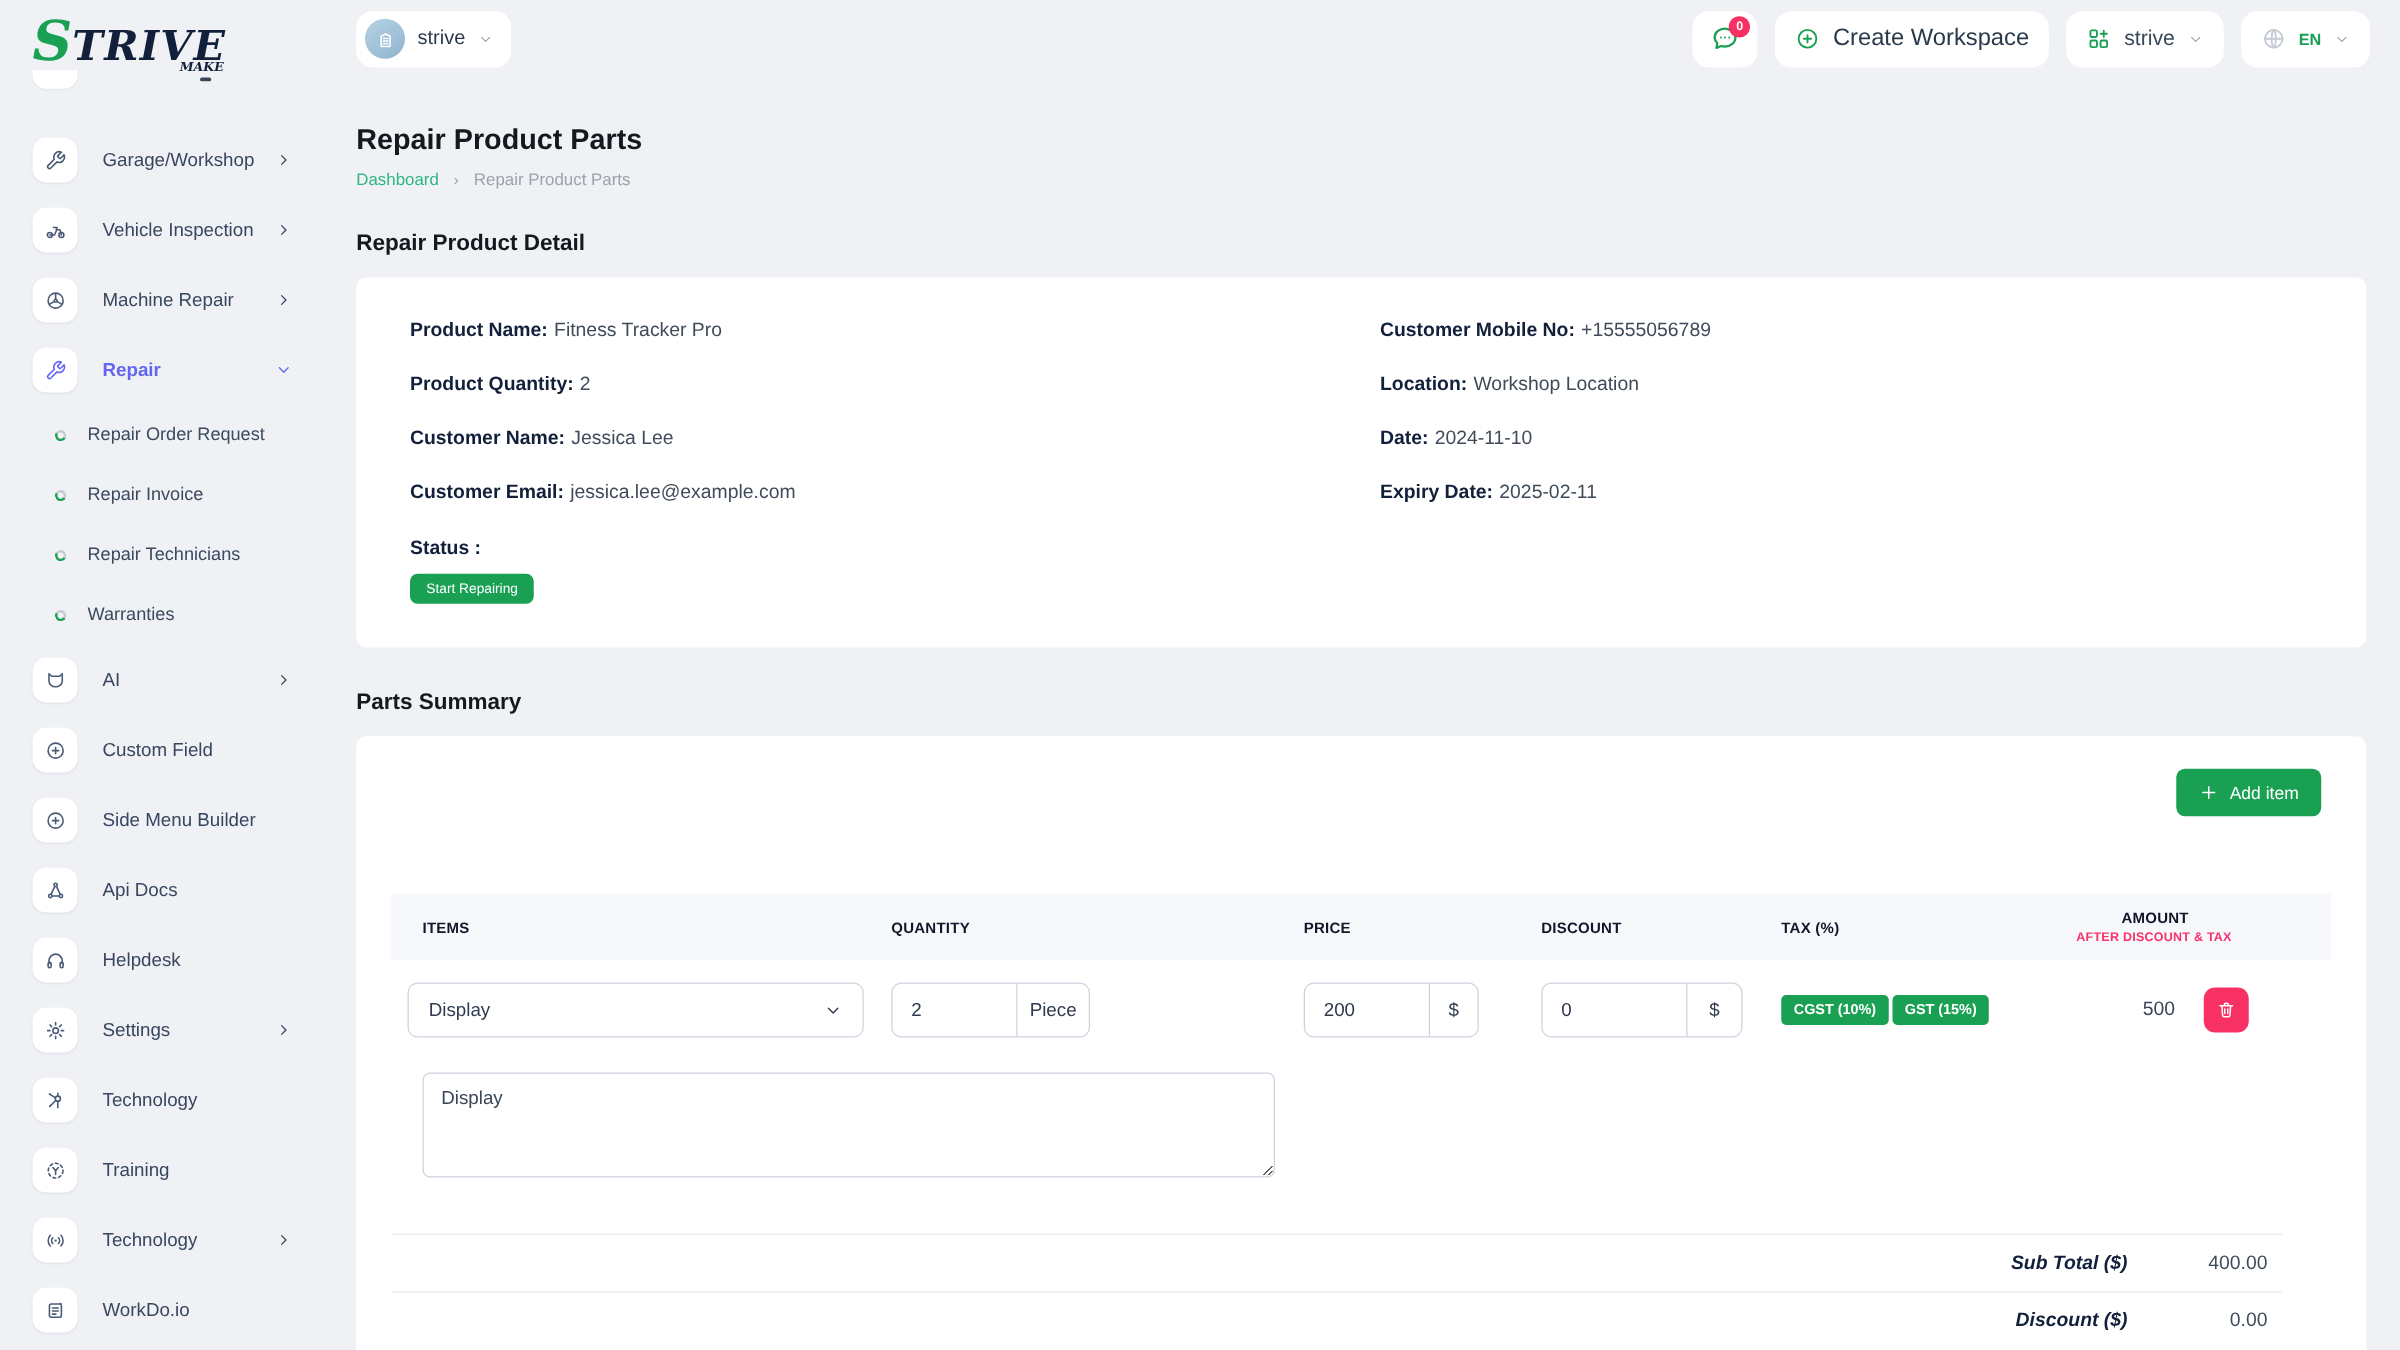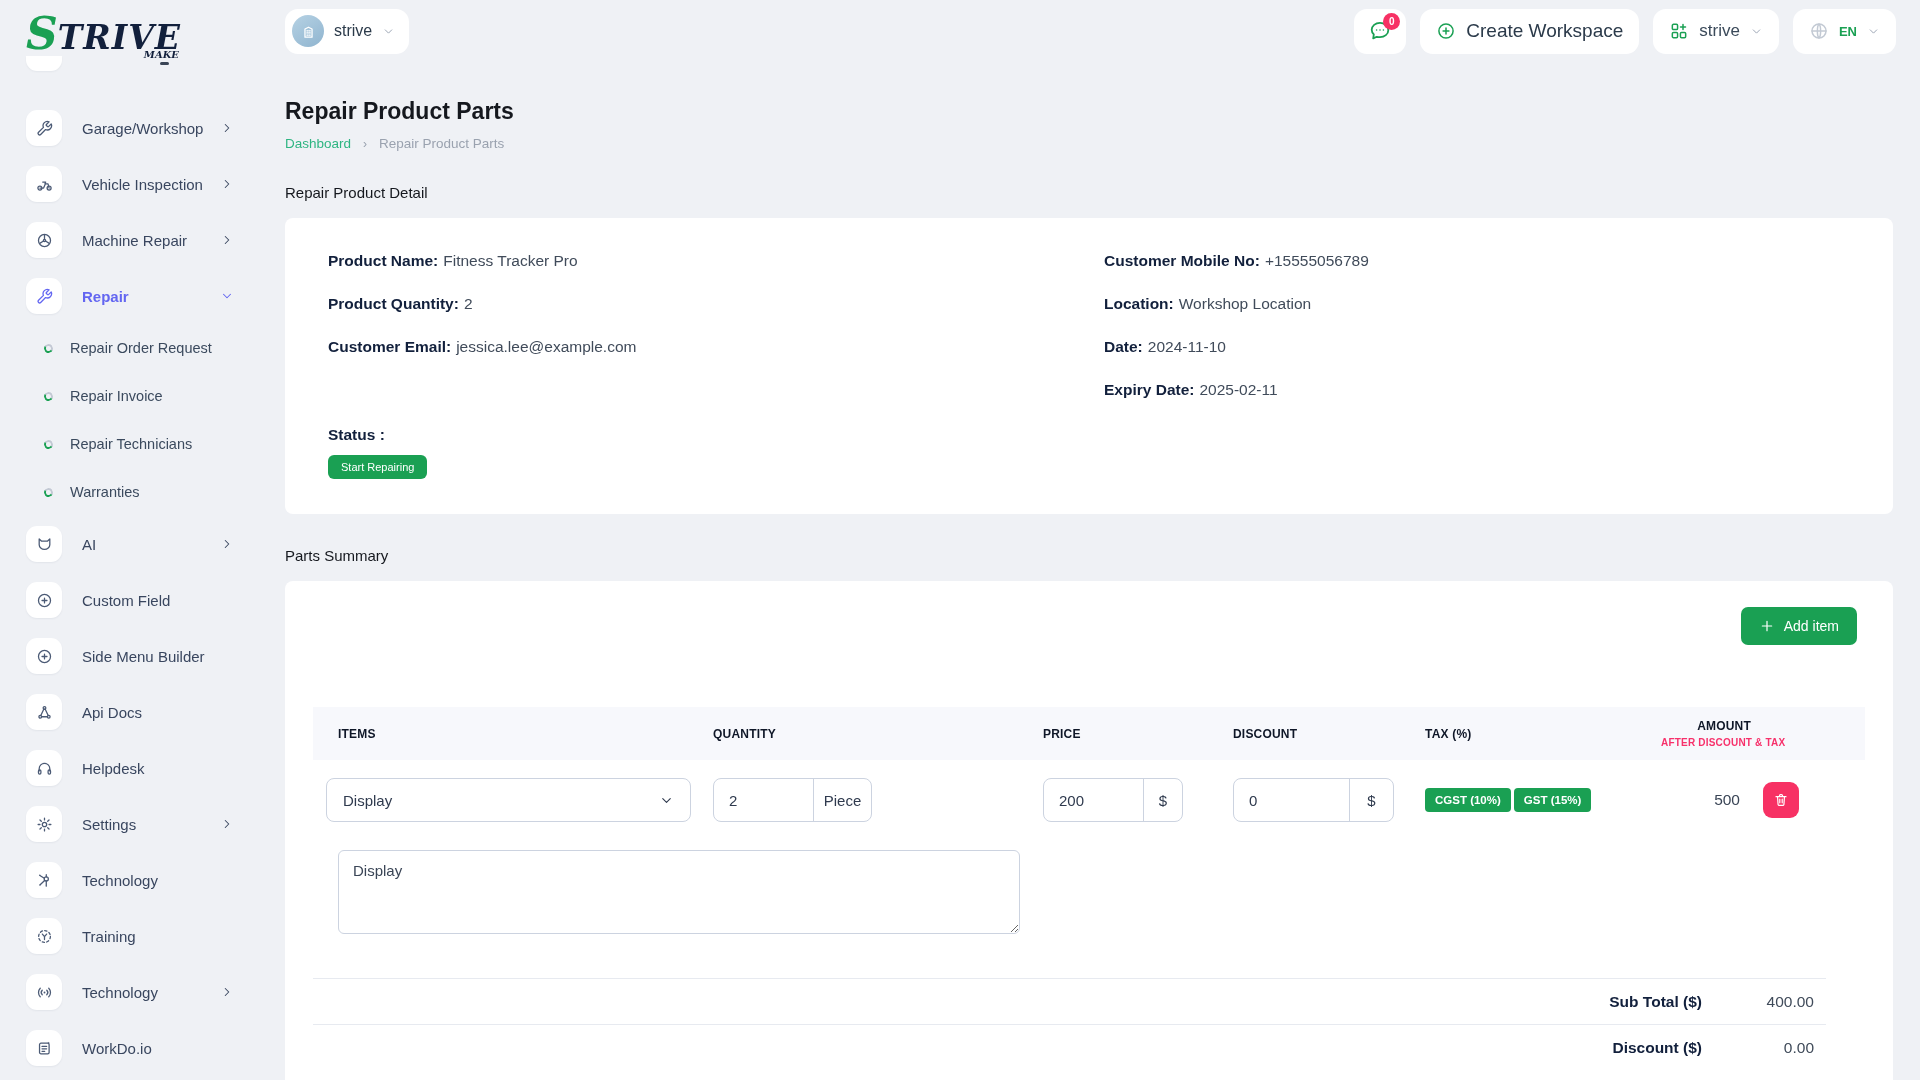--- a/index.html
+++ b/index.html
@@ -57,21 +57,21 @@
   .chip-app-label { font-size:17px; color:#3b4a5a; }
   .lang-label { font-size:13px; font-weight:700; color:#1aa053; }
 
   
   .main { position:absolute; left:285px; top:98px; right:27px; }
   .page-title { font-size:23px; font-weight:700; color:#15181e; margin:0; }
   .breadcrumb { margin-top:11px; font-size:13.5px; display:flex; align-items:flex-end; }
   .bc-root { color:#2eb582; cursor:pointer; }
   .bc-sep { color:#9aa2af; margin:0 12px; font-size:12px; }
   .bc-cur { color:#9aa2af; }
-  .section-heading { font-size:15px; font-weight:400; color:#15181e; margin:33px 0 0; }
+  .section-heading { font-size:18px; font-weight:700; color:#15181e; margin:33px 0 0; }
 
   .card { background:#fff; border-radius:8px; margin-top:17px; }
   .card-detail { padding:32px 43px 28px; min-height:296px; }
   .detail-grid { display:grid; grid-template-columns:1fr 1fr; column-gap:30px; }
   .drow { font-size:15.5px; color:#404b5a; margin-bottom:21px; line-height:22px; }
   .drow b { color:#12203c; margin-right:5px; }
   .status-label { font-size:15.5px; font-weight:700; color:#12203c; margin-top:4px; }
   .btn-status { display:inline-block; margin-top:11px; background:#1aa053; color:#fff; font-size:11px; font-weight:500; border:none; border-radius:6px; padding:6px 13px; cursor:pointer; }
 
   .card-parts { padding:26px 28px 40px; }
@@ -99,21 +99,21 @@
   .tax-cell { display:flex; gap:3px; }
   .tax-badge { background:#1aa053; color:#fff; font-size:11.5px; font-weight:700; border-radius:4px; padding:6px 10px; white-space:nowrap; }
   .amount-cell { text-align:right; padding-right:23px; font-size:15.5px; color:#3a4556; }
   .btn-del { width:36px; height:36px; border:none; border-radius:9px; background:#f73164; color:#fff; display:flex; align-items:center; justify-content:center; cursor:pointer; }
   .btn-del svg { width:16px; height:16px; }
 
   .desc-area { margin-top:28px; margin-left:25px; width:682px; height:84px; border:1px solid #ccd3e0; border-radius:6px; padding:11px 14px; font-size:15px; color:#3a4556; font-family:inherit; resize:both; background:#fff; }
 
   .totals { margin-top:40px; width:1513px; }
   .total-row { display:flex; justify-content:flex-end; align-items:center; height:46px; border-top:1px solid #e7eaf0; font-size:15.5px; }
-  .total-label { font-weight:700; color:#12203c; }
+  .total-label { font-weight:700; color:#12203c;font-style:italic; }
   .total-value { width:124px; text-align:right; color:#404b5a; padding-right:12px; }
 </style>
 </head>
 <body>
 
 <div class="sidebar">
   <div class="logo">
     <span class="logo-s">S</span><span class="logo-rest">TRIVE</span>
     <span class="logo-make">MAKE</span>
   </div>
@@ -434,20 +434,21 @@
 
   <h2 class="section-heading">Repair Product Detail</h2>
   <div class="card card-detail">
     <div class="detail-grid">
       <div>
 
           <div class="drow"><b>Product Name:</b><span>Fitness Tracker Pro</span></div>
 
           <div class="drow"><b>Product Quantity:</b><span>2</span></div>
 
+          <div class="drow"><b>Customer Name:</b><span>Jessica Lee</span></div>
 
           <div class="drow"><b>Customer Email:</b><span>jessica.lee@example.com</span></div>
         </div>
       <div>
 
           <div class="drow"><b>Customer Mobile No:</b><span>+15555056789</span></div>
 
           <div class="drow"><b>Location:</b><span>Workshop Location</span></div>
 
           <div class="drow"><b>Date:</b><span>2024-11-10</span></div>

